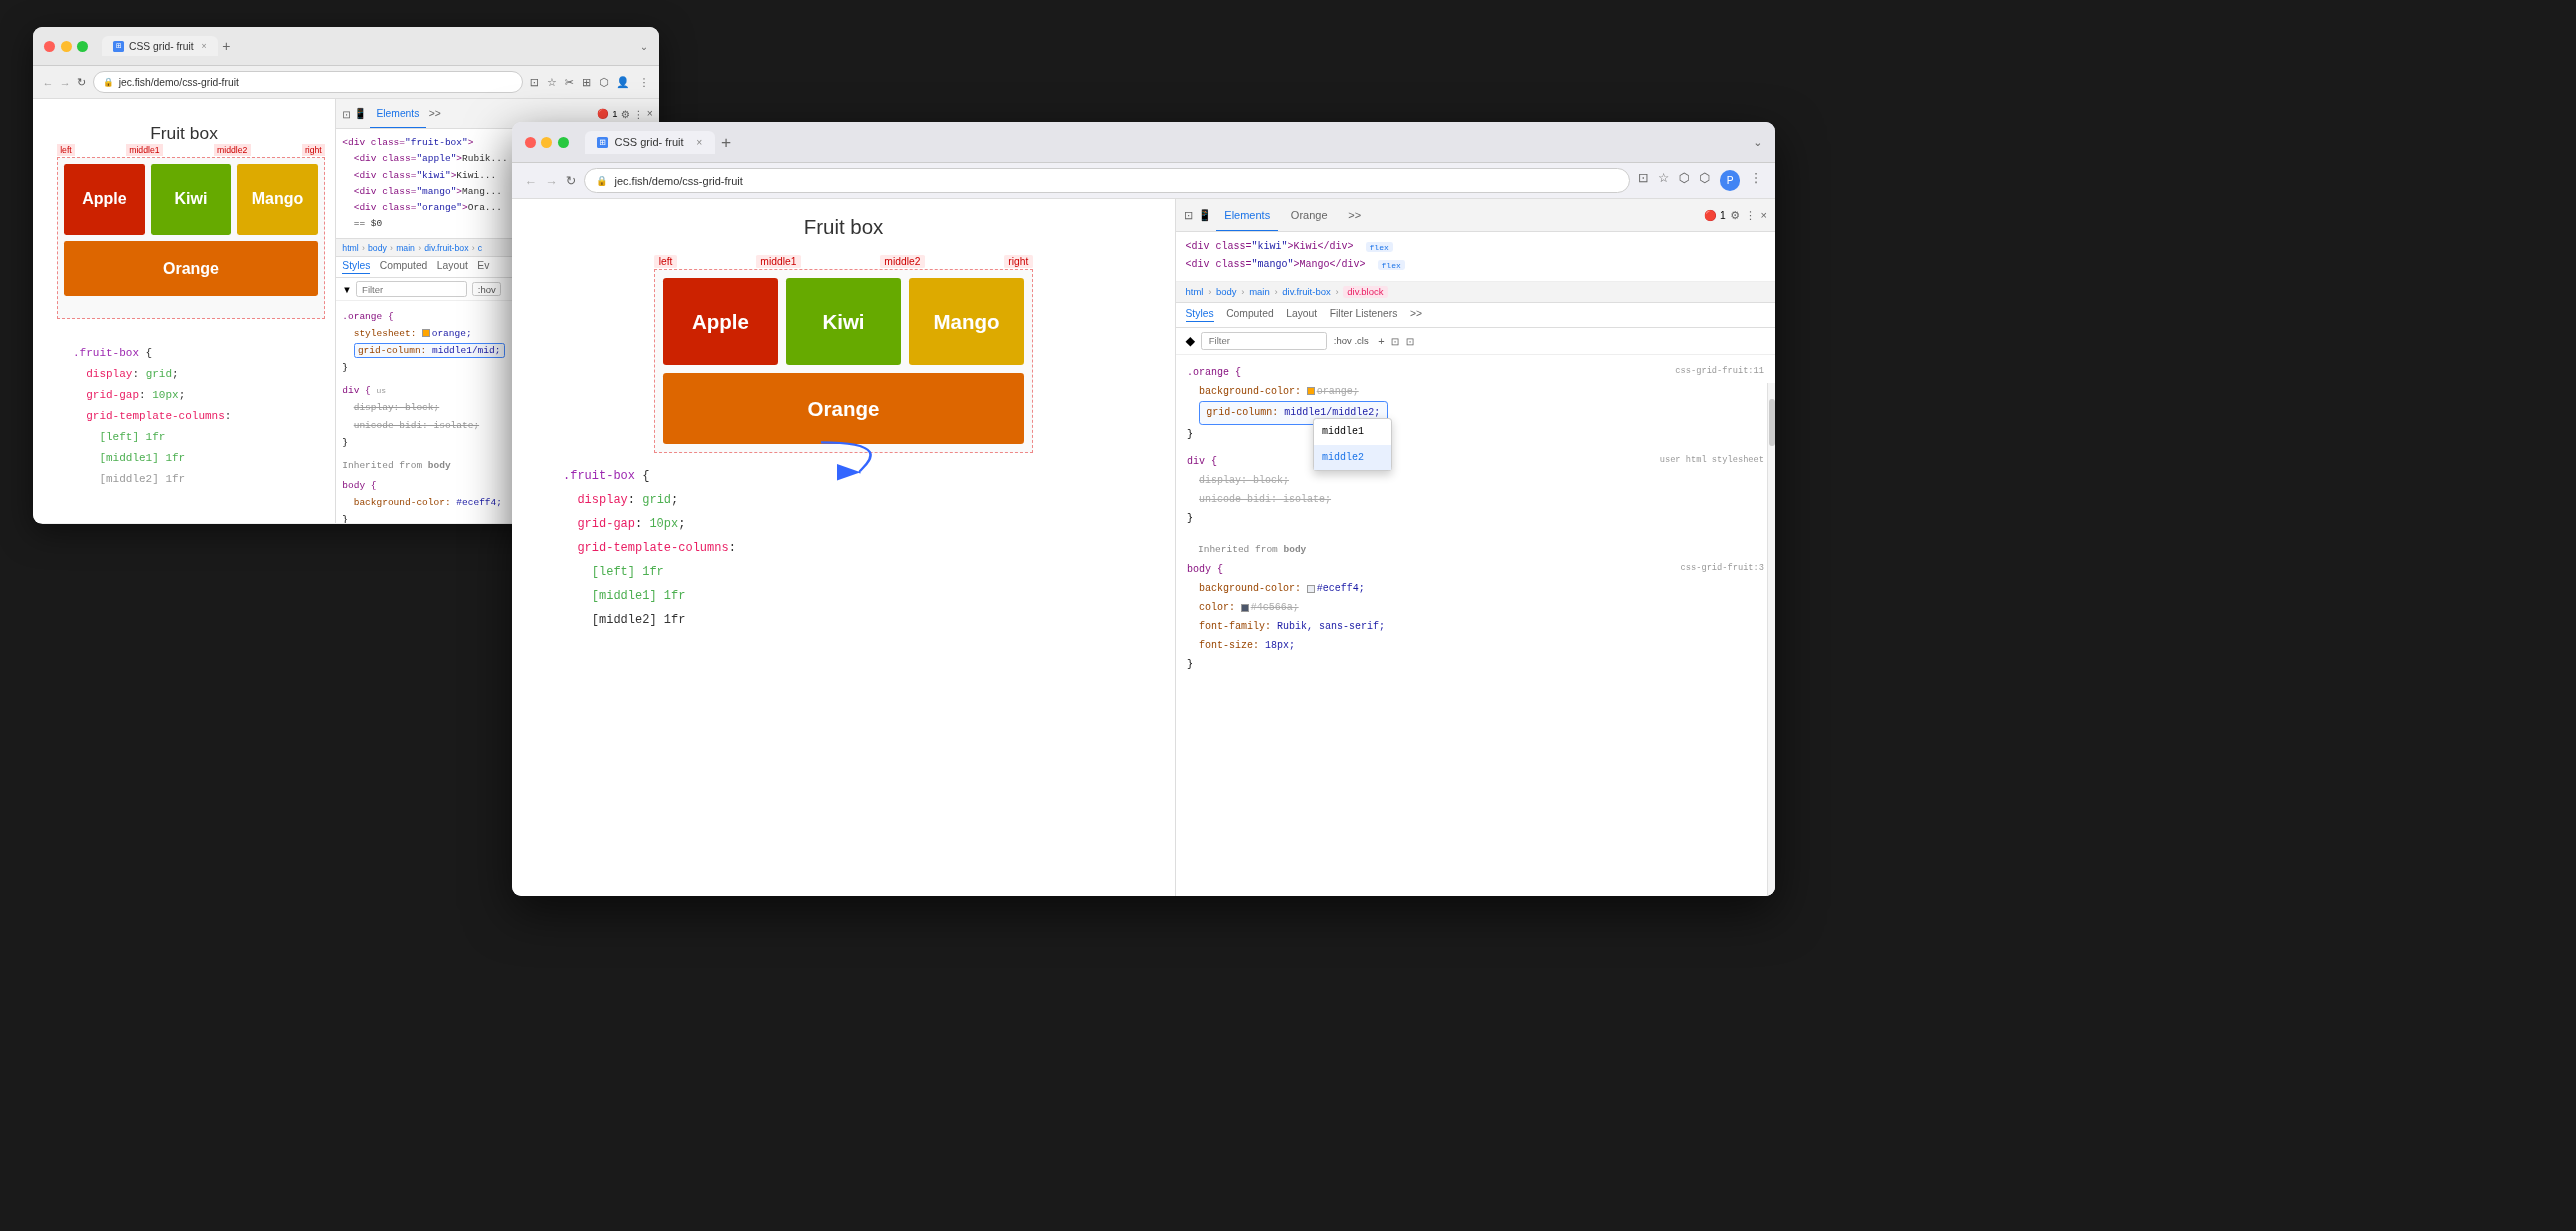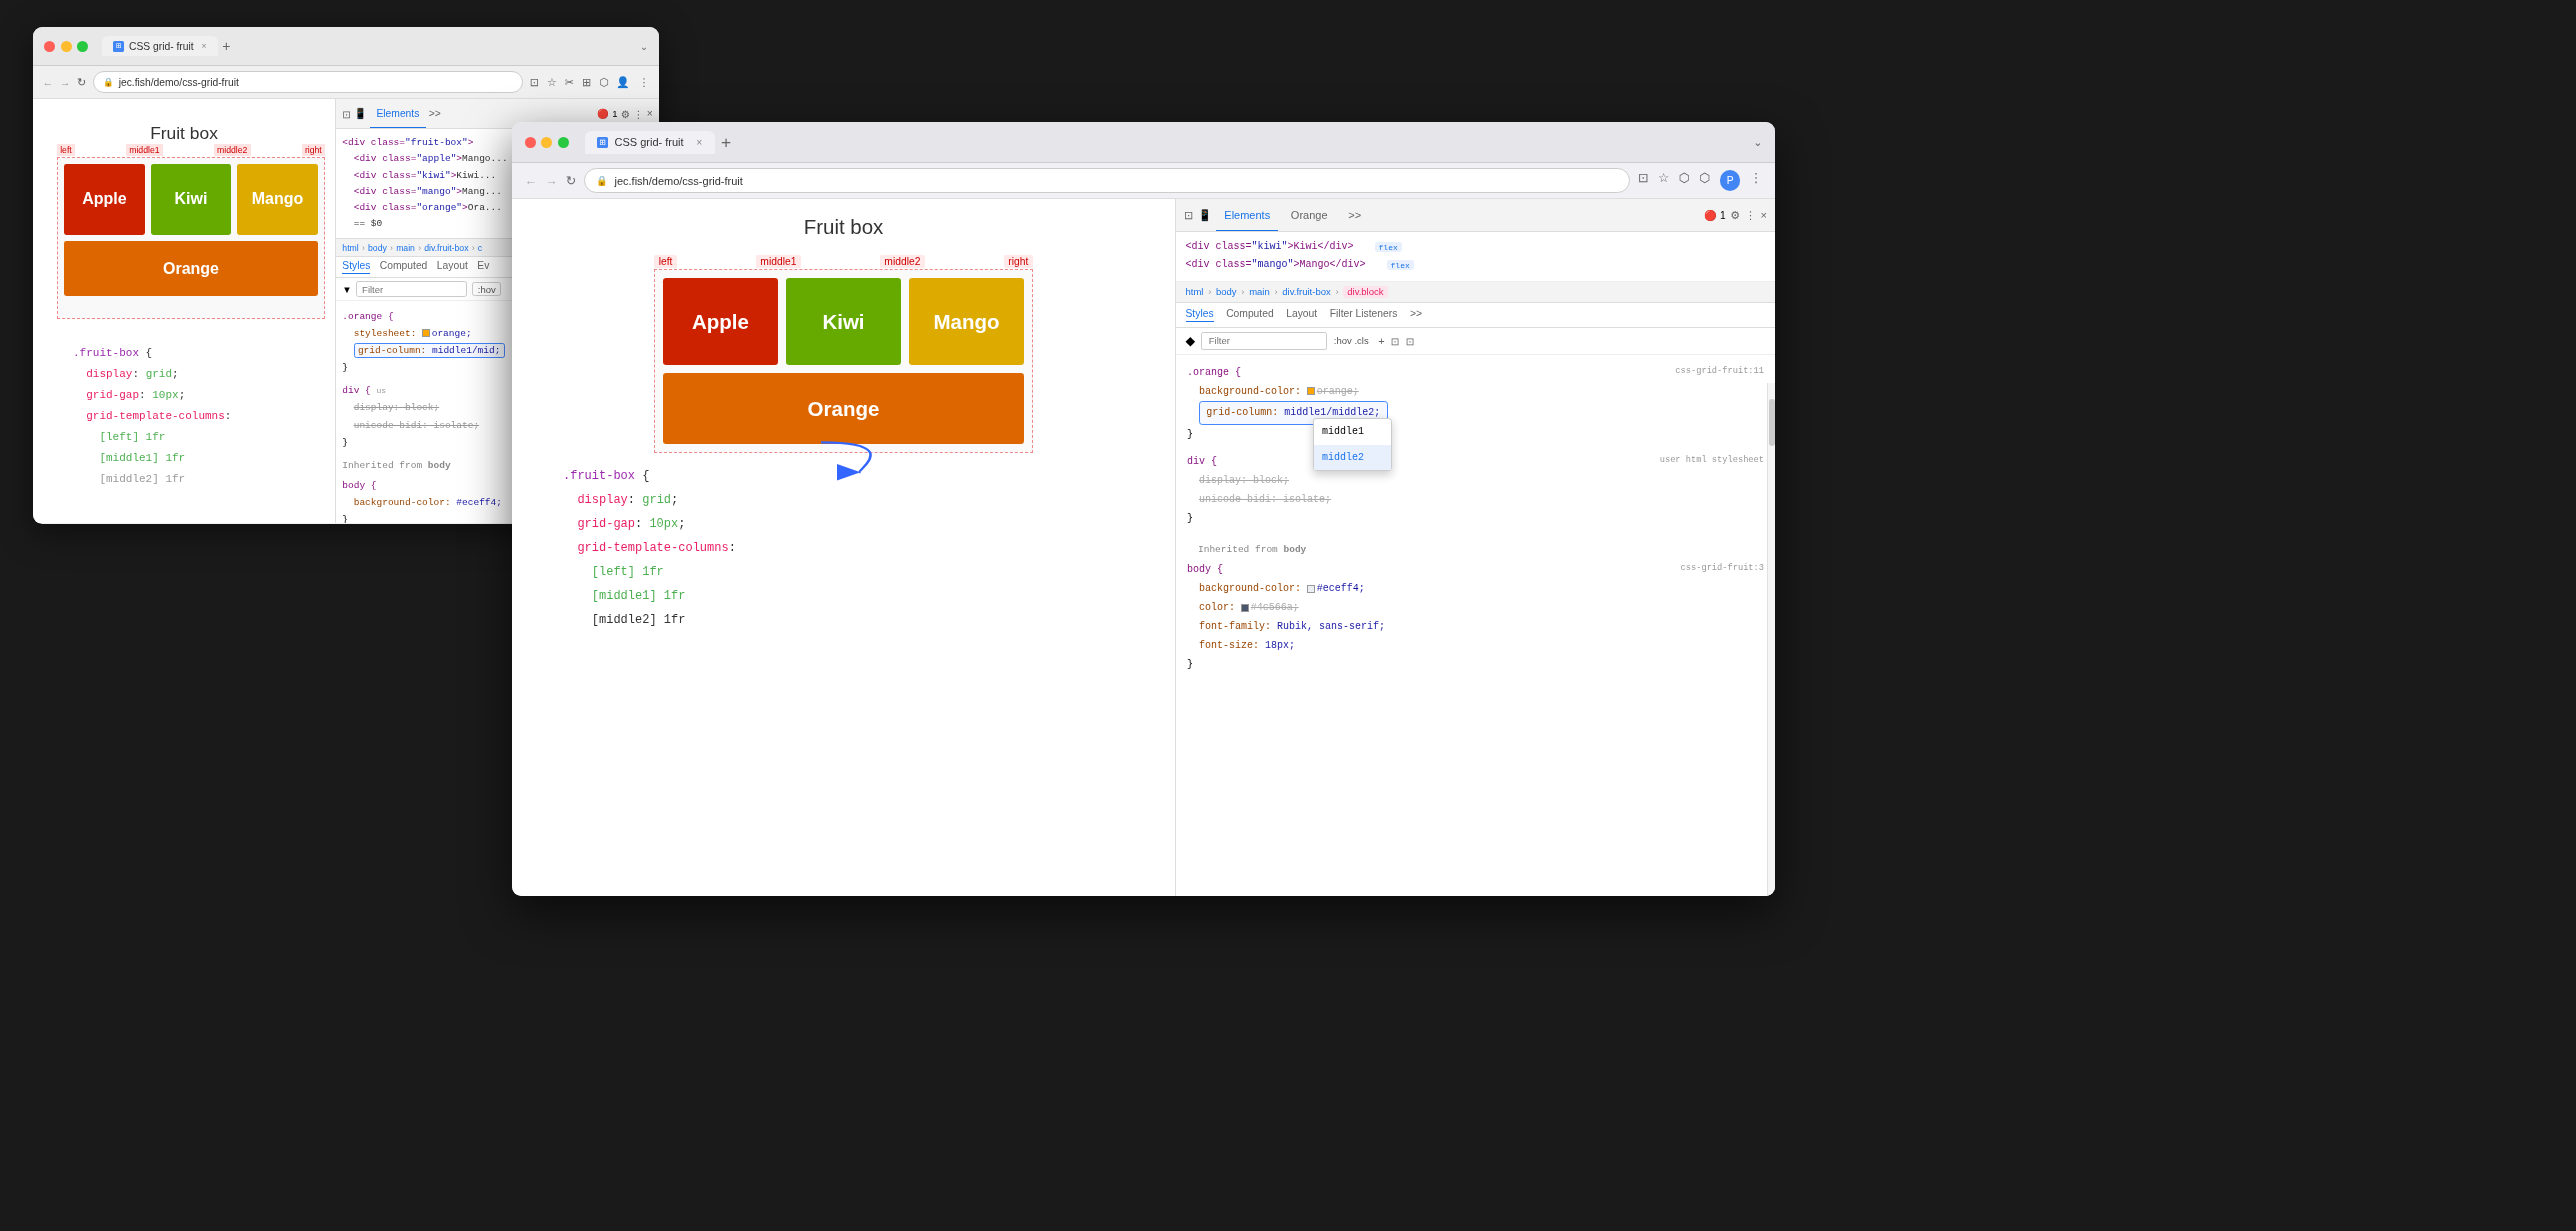--- a/index.html
+++ b/index.html
@@ -505,21 +505,21 @@
       line-height: 1.8;
       border-bottom: 0.8px solid #eee;
     }
 
     .flex-badge {
       background: #e8f0fe;
       color: #1a73e8;
       font-size: 8px;
       padding: 0.8px 4px;
       border-radius: 2.4px;
-      margin-left: 15px;
+      margin-left: 6px;
       text-align: right;
     }
 
     .front-breadcrumb {
       background: #f3f3f3;
       border-bottom: 0.8px solid #ddd;
       padding: 4px 9.5px;
       font-size: 9.5px;
       display: flex;
       gap: 4.7px;
@@ -719,21 +719,21 @@
         <span class="devtools-tab-active">Elements</span>
         <span class="devtools-icon">&gt;&gt;</span>
         <span style="margin-left:auto;">🔴 1</span>
         <span class="devtools-icon">⚙</span>
         <span class="devtools-icon">⋮</span>
         <span class="devtools-icon">×</span>
       </div>
 
       <div class="html-tree">
         <div><span class="html-tag">&lt;div class=</span><span class="html-val">"fruit-box"</span><span class="html-tag">&gt;</span></div>
-        <div>&nbsp;&nbsp;<span class="html-tag">&lt;div class=</span><span class="html-val">"apple"</span><span class="html-tag">&gt;</span><span class="html-text">Mango...</span></div>
+        <div>&nbsp;&nbsp;<span class="html-tag">&lt;div class=</span><span class="html-val">"apple"</span><span class="html-tag">&gt;</span><span class="html-text">Rubik...</span></div>
         <div>&nbsp;&nbsp;<span class="html-tag">&lt;div class=</span><span class="html-val">"kiwi"</span><span class="html-tag">&gt;</span><span class="html-text">Kiwi...</span></div>
         <div>&nbsp;&nbsp;<span class="html-tag">&lt;div class=</span><span class="html-val">"mango"</span><span class="html-tag">&gt;</span><span class="html-text">Mang...</span></div>
         <div>&nbsp;&nbsp;<span class="html-tag">&lt;div class=</span><span class="html-val">"orange"</span><span class="html-tag">&gt;</span><span class="html-text">Ora...</span></div>
         <div>&nbsp;&nbsp;== $0</div>
       </div>
 
       <div class="breadcrumb-bar">
         <span class="bc-item">html</span>
         <span class="bc-sep">›</span>
         <span class="bc-item">body</span>

